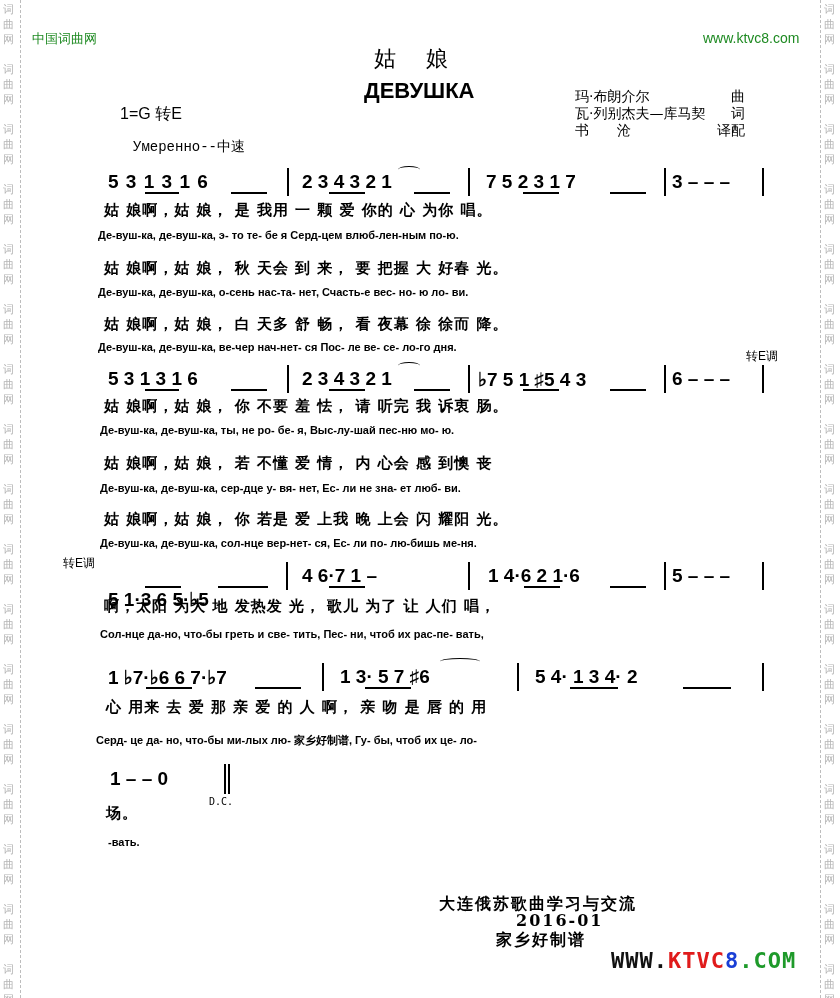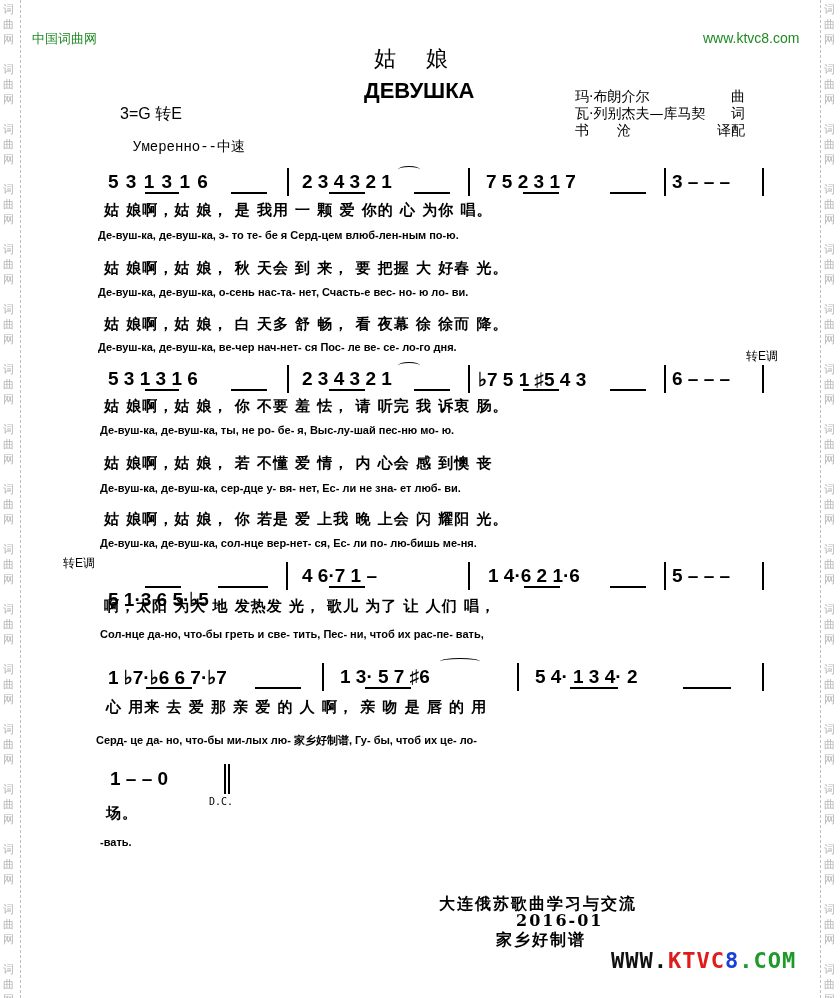--- a/index.html
+++ b/index.html
@@ -135,21 +135,21 @@
     <span class="wm-ch" style="top: 934px;">网</span>
     <span class="wm-ch" style="top: 964px;">词</span>
     <span class="wm-ch" style="top: 979px;">曲</span>
     <span class="wm-ch" style="top: 994px;">网</span>
   </div>
 
 <div class="abs site-l">中国词曲网</div>
 <div class="abs site-r">www.ktvc8.com</div>
 <div class="abs title-cn">姑娘</div>
 <div class="abs title-ru">ДЕВУШКА</div>
-<div class="abs key">3=G 转E</div>
+<div class="abs key">1=G 转E</div>
 <div class="abs tempo">Умеренно--中速</div>
 <div class="abs credits">
   <div class="row">
       <span>玛·布朗介尔</span>
       <span>曲</span>
     </div>
   <div class="row">
       <span>瓦·列别杰夫—库马契</span>
       <span>词</span>
     </div>
@@ -249,21 +249,21 @@
   <div class="abs cnlyr" style="left:106px;top:698px;">心  用来  去  爱 那  亲 爱 的  人 啊，  亲 吻 是  唇  的 用</div>
   <div class="abs rulyr" style="left:96px;top:733px;">Серд- це  да-   но,  что-бы    ми-лых лю- 家乡好制谱,          Гу- бы, чтоб  их   це-  ло-</div>
 </div>
 
 <div>
   <div class="abs notes" style="left:110px;top:768px;">1 – – 0</div>
   <div class="bar" style="left:224px;top:764px;height:30px;width:1.5px;"></div>
   <div class="bar" style="left:228px;top:764px;height:30px;width:1.5px;"></div>
   <div class="abs dc" style="left:209px;top:796px;">D.C.</div>
   <div class="abs cnlyr" style="left:106px;top:804px;">场。</div>
-  <div class="abs rulyr" style="left:100px;top:836px;">-вать.</div>
+  <div class="abs rulyr" style="left:108px;top:836px;">-вать.</div>
 </div>
 
 <div class="abs footer-cn" style="left:439px;top:894px;">大连俄苏歌曲学习与交流</div>
 <div class="abs footer-cn" style="left:516px;top:911px;font-family:'DejaVu Serif',serif;">2016-01</div>
 <div class="abs footer-cn" style="left:496px;top:930px;">家乡好制谱</div>
 <div class="abs brand">
   <span style="color:#111;">WWW.</span><span style="color:#e01b1b;">KTV</span><span style="color:#e01b1b;">C</span><span style="color:#1a3fd6;">8</span><span style="color:#1e9a2a;">.COM</span>
 </div>
 
 </body></html>

